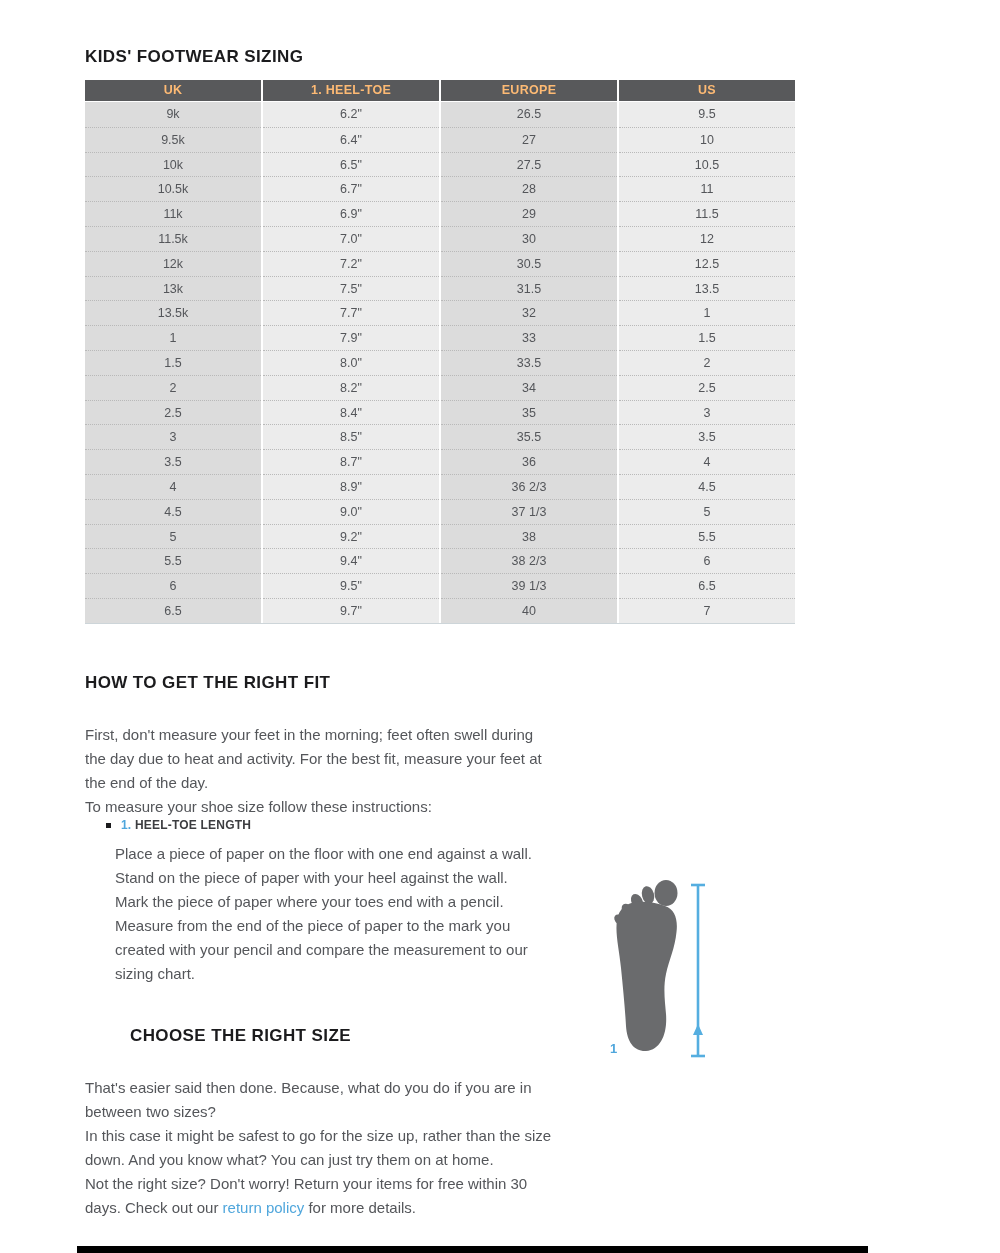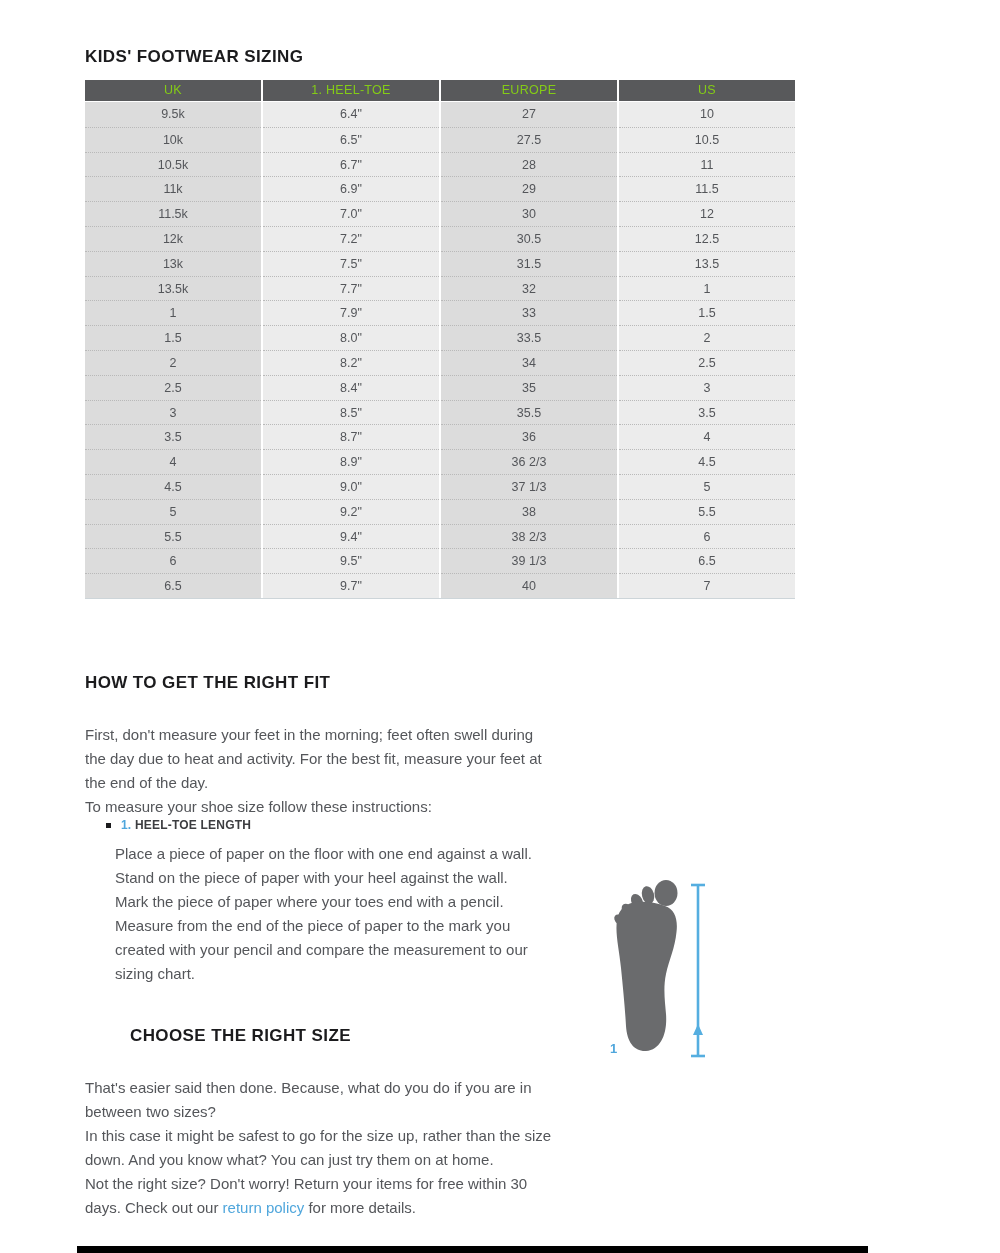--- a/index.html
+++ b/index.html
@@ -19,22 +19,22 @@
   .sec-heading{
     position:absolute;left:85px;
     font-size:17px;font-weight:800;letter-spacing:.4px;
     color:var(--heading-black);
   }
 
   
   .size-table{position:absolute;left:85px;top:80px;width:710px;border-bottom:1px solid #cdd5d9;}
   .trow{display:flex;gap:2px;}
   .thead .tcell{
-    background:var(--header-gray);color:#84cc16;
-    font-size:12.5px;font-weight:400;letter-spacing:.3px;
+    background:var(--header-gray);color:#fdba74;
+    font-size:12.5px;font-weight:700;letter-spacing:.3px;
     height:21px;line-height:21px;
   }
   .tbody{margin-top:1px;}
   .tbody .tcell{
     height:24.8px;line-height:24px;
     font-size:12.5px;color:var(--text-gray);
   }
   .tcell{flex:1;text-align:center;}
   .tbody .tcell:nth-child(odd){background:var(--col-dark);}
   .tbody .tcell:nth-child(even){background:var(--col-light);}
@@ -72,20 +72,26 @@
   <h1 class="sec-heading" style="top:47px;">KIDS' FOOTWEAR SIZING</h1>
 
   <div class="size-table">
     <div class="trow thead">
       <div class="tcell">UK</div>
       <div class="tcell">1. HEEL-TOE</div>
       <div class="tcell">EUROPE</div>
       <div class="tcell">US</div>
     </div>
     <div class="tbody">
+        <div class="trow">
+          <div class="tcell">9k</div>
+          <div class="tcell">6.2"</div>
+          <div class="tcell">26.5</div>
+          <div class="tcell">9.5</div>
+        </div>
         <div class="trow">
           <div class="tcell">9.5k</div>
           <div class="tcell">6.4"</div>
           <div class="tcell">27</div>
           <div class="tcell">10</div>
         </div>
         <div class="trow">
           <div class="tcell">10k</div>
           <div class="tcell">6.5"</div>
           <div class="tcell">27.5</div>

